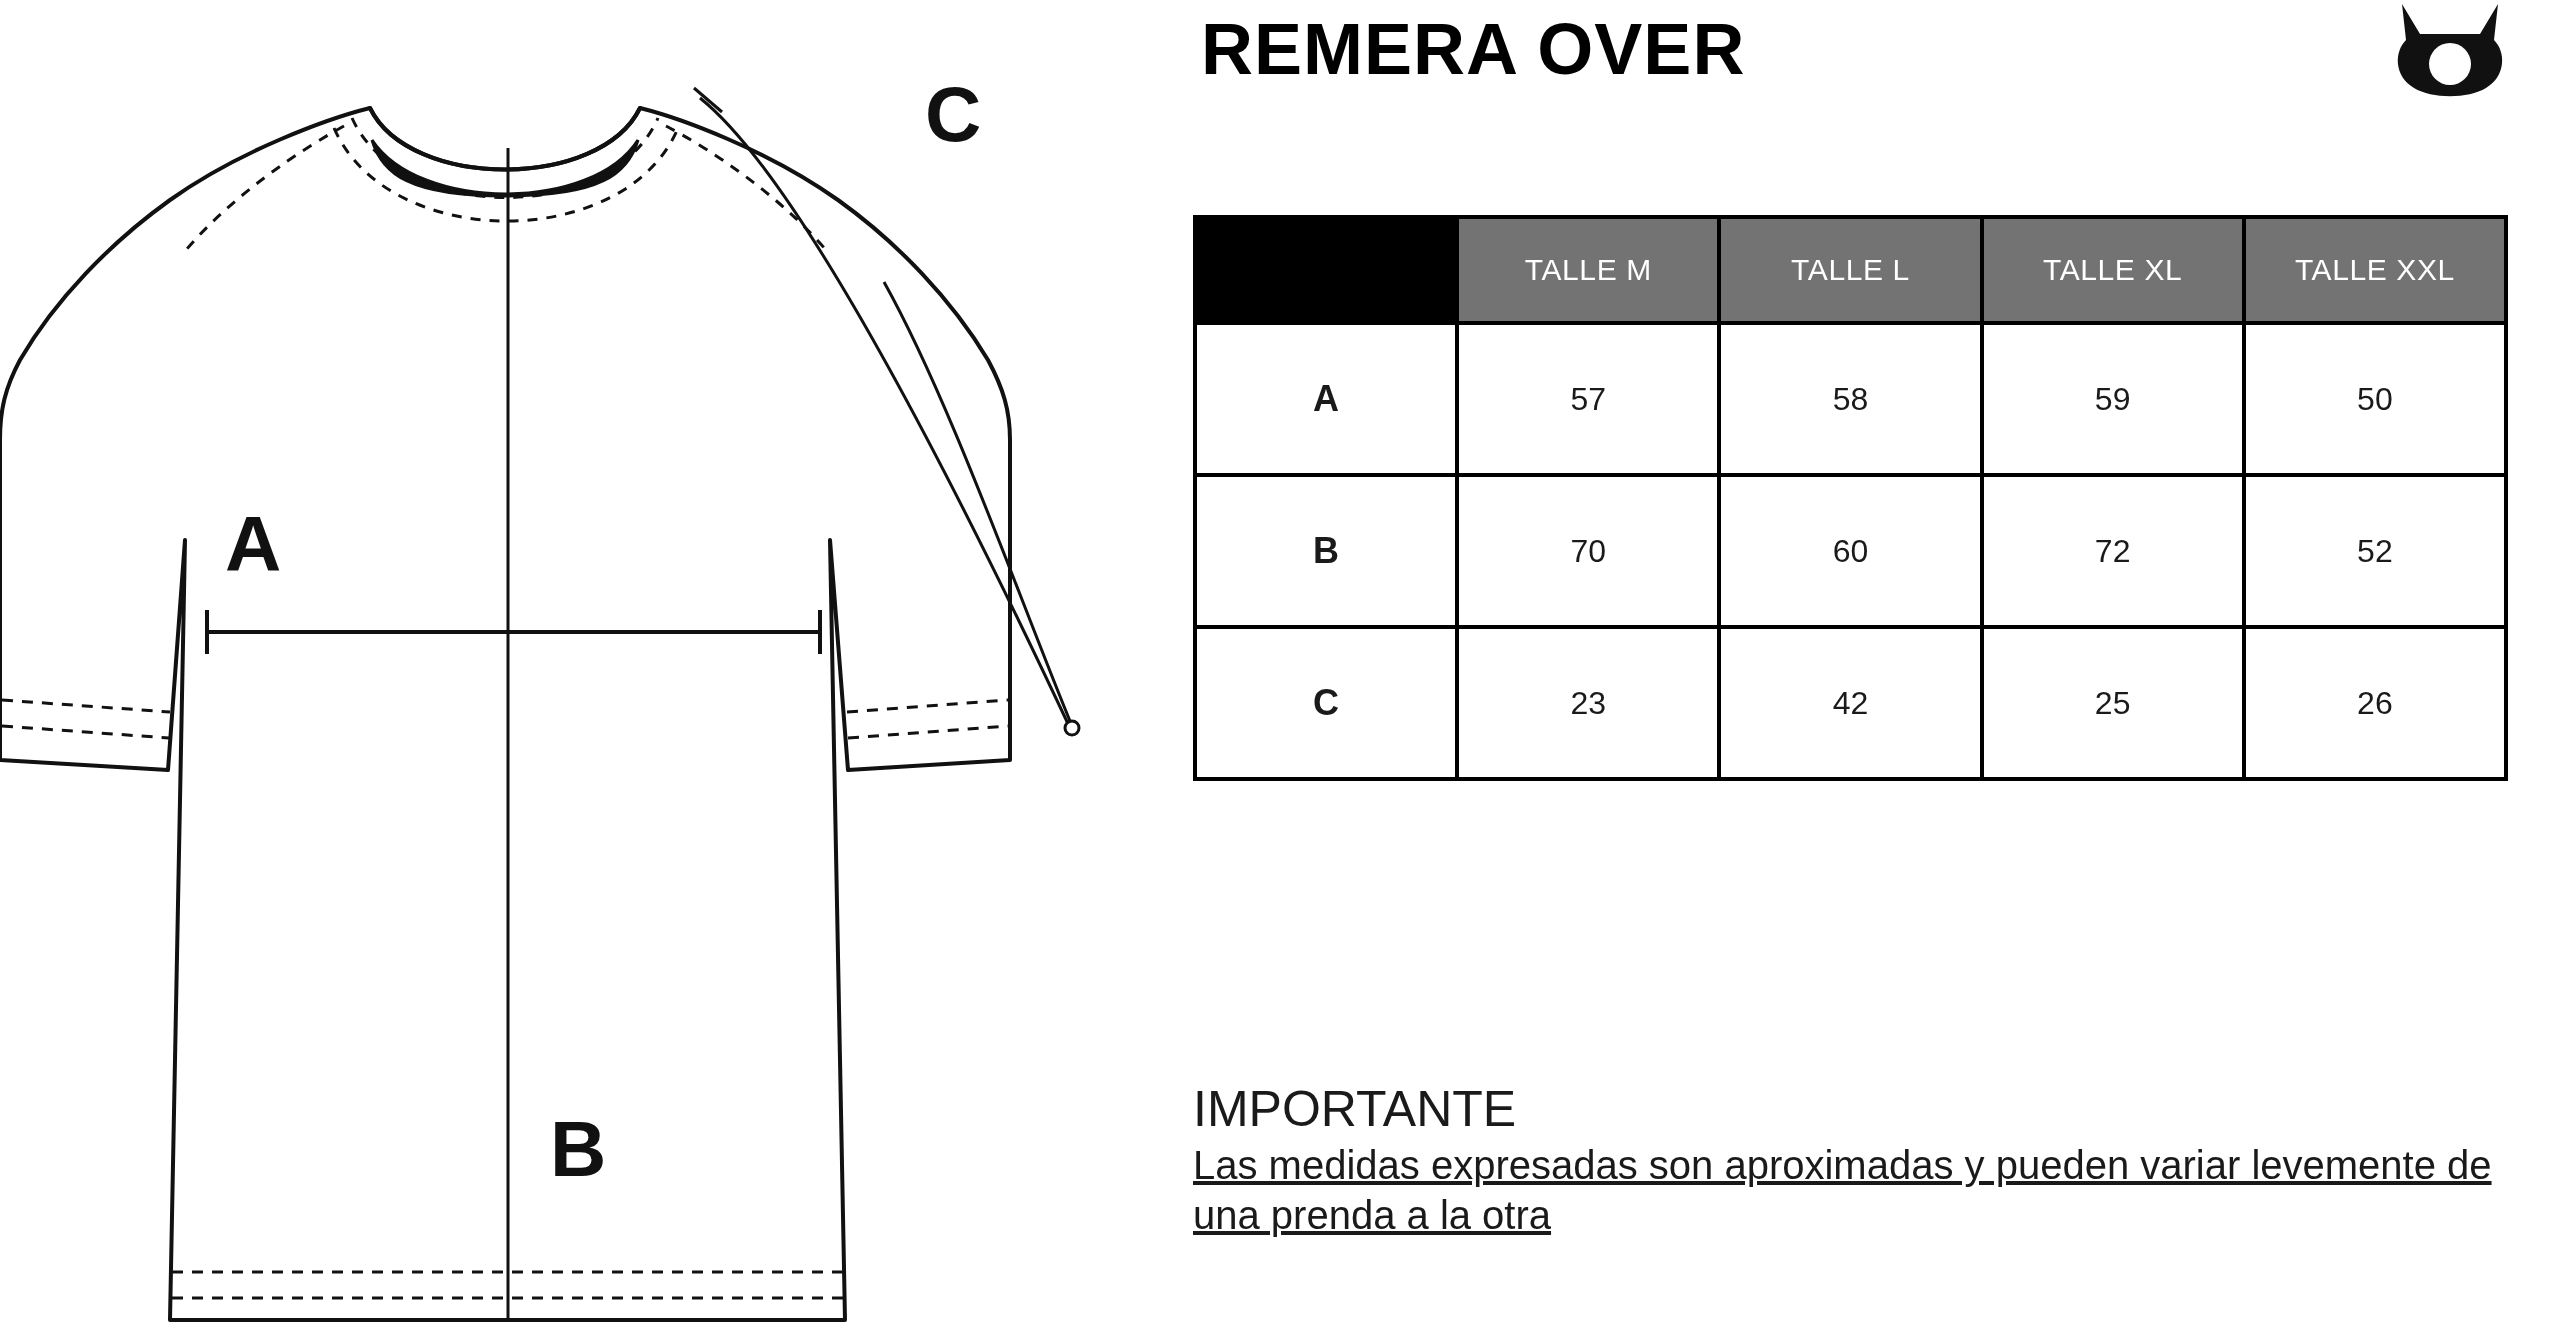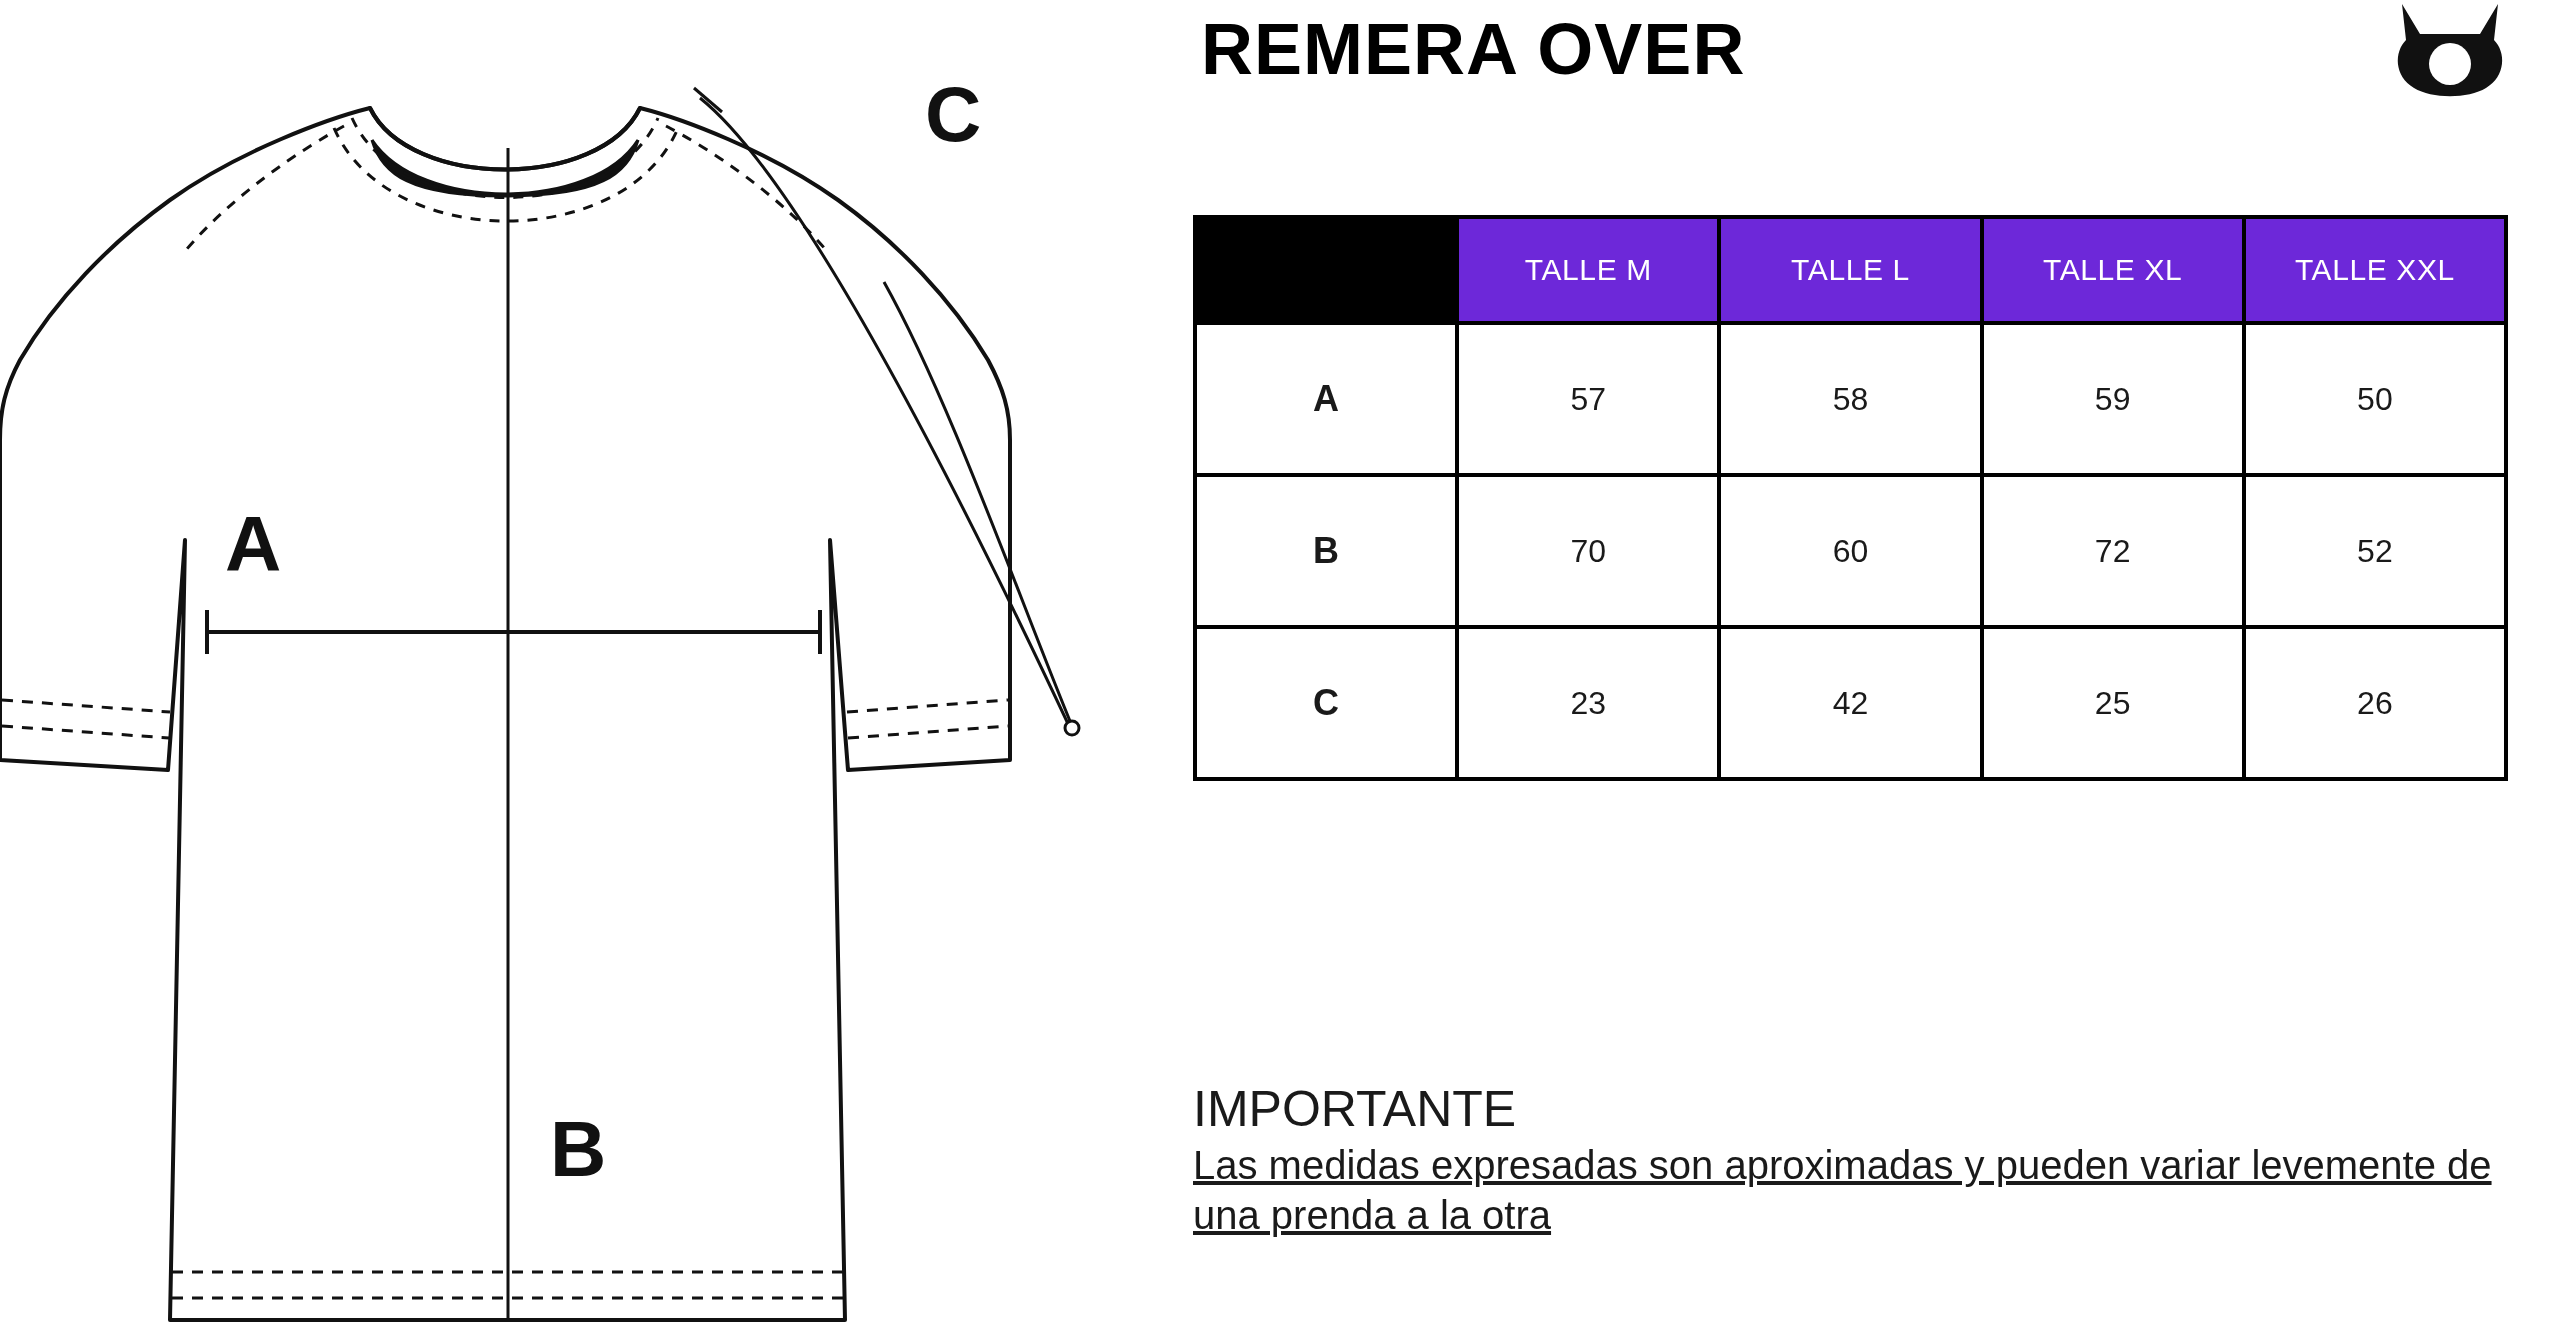--- a/index.html
+++ b/index.html
@@ -86,21 +86,21 @@
     table-layout: fixed;
   }
   .size-table th,
   .size-table td {
     border: 4px solid #000000;
     text-align: center;
     vertical-align: middle;
     font-family: "Liberation Sans", sans-serif;
   }
   .size-table thead th {
-    background: #6d28d9;
+    background: #737373;
     color: #ffffff;
     font-size: 30px;
     font-weight: normal;
     letter-spacing: 0.6px;
     height: 100px;
     border-color: #000000;
   }
   .size-table thead th.corner {
     background: #000000;
     border-color: #000000;

